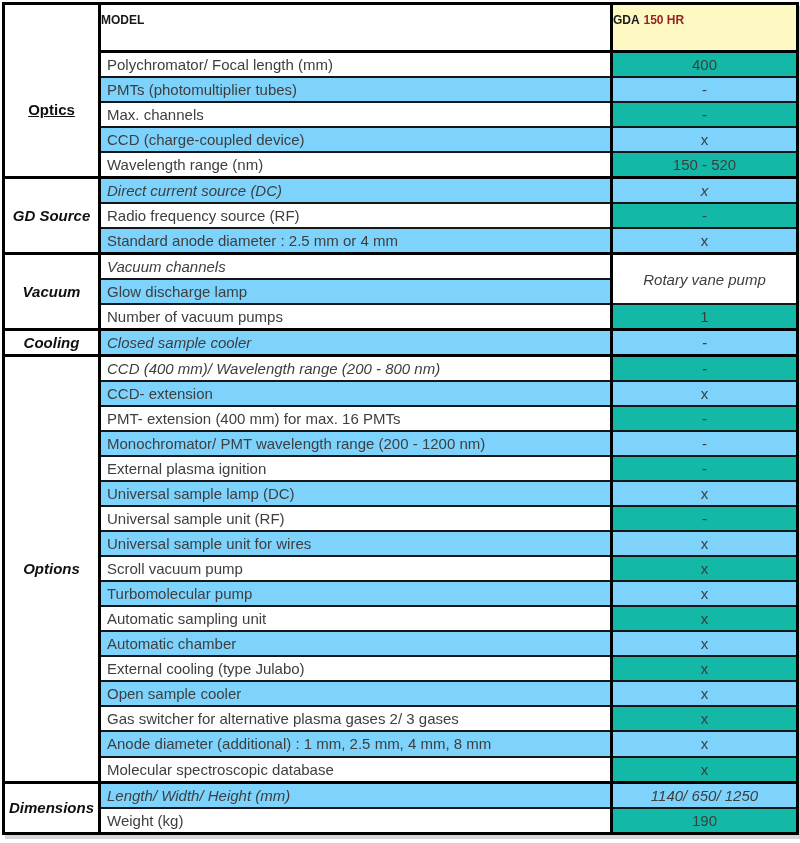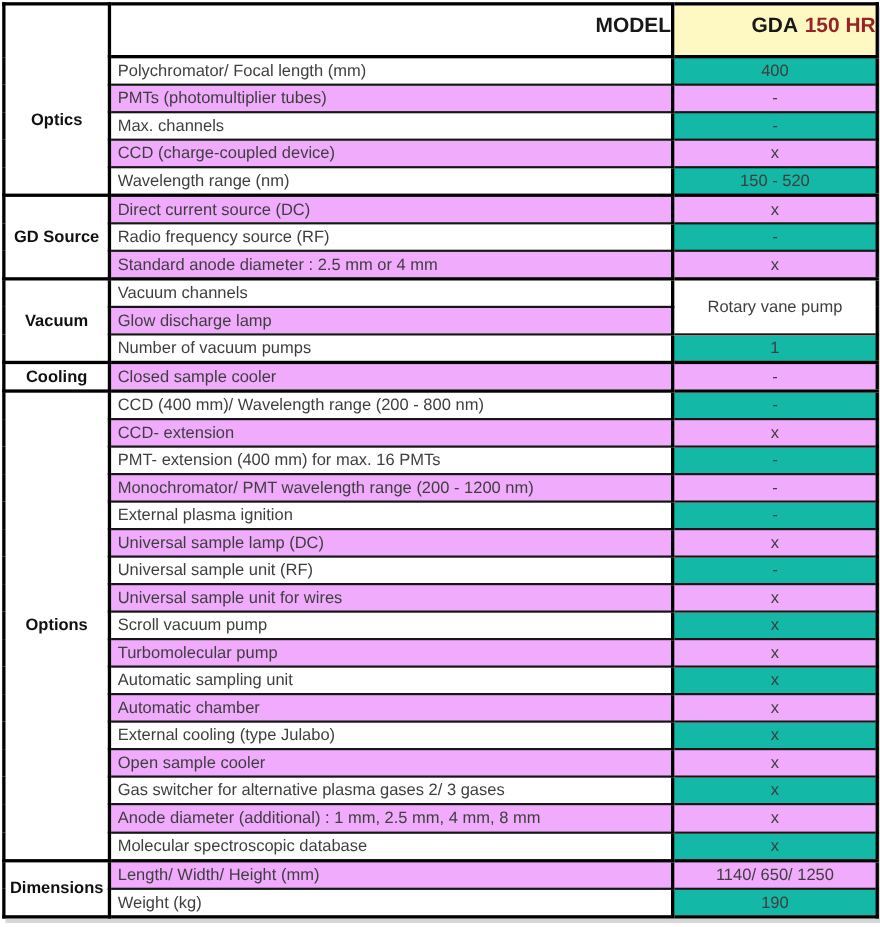--- a/index.html
+++ b/index.html
@@ -37,42 +37,42 @@
     color: #3e3e3e;
     background: #ffffff;
   }
   td.value {
     border-left: 3px solid #000;
     text-align: center;
     font-size: 15px;
     color: #3e3e3e;
     background: #14b8a6;
   }
-  tr.g td.label, tr.g td.value { background: #f0abfc; }
+  tr.g td.label, tr.g td.value { background: #7dd3fc; }
   td.merged { background: #ffffff !important; }
   td.cat {
     border: 3px solid #000;
     background: #ffffff;
     text-align: center;
     vertical-align: middle;
     font-weight: 700;
     font-size: 15px;
     color: #101010;
   }
-  td.cat-optics { padding-top: 38px; }
-  tr.st td { border-top: 3px solid #000; }
+  td.cat-optics { padding-top: 38px; text-decoration: underline; }
+  tr.st td { border-top: 3px solid #000; font-style: italic; }
   td.model-h, td.brand-h {
     border-left: 3px solid #000;
     border-bottom: 3px solid #000;
     height: 37px;
     vertical-align: top;
     padding-top: 8px;
-    text-align: right;
+    text-align: left;
     font-weight: 700;
-    font-size: 19px;
+    font-size: 12px;
     color: #181818;
     background: #ffffff;
   }
   td.brand-h { background: #fef9c3; }
   .red { color: #9a2226; margin-left: 0.32em; }
 </style>
 </head>
 <body>
 
 <table class="spec">

